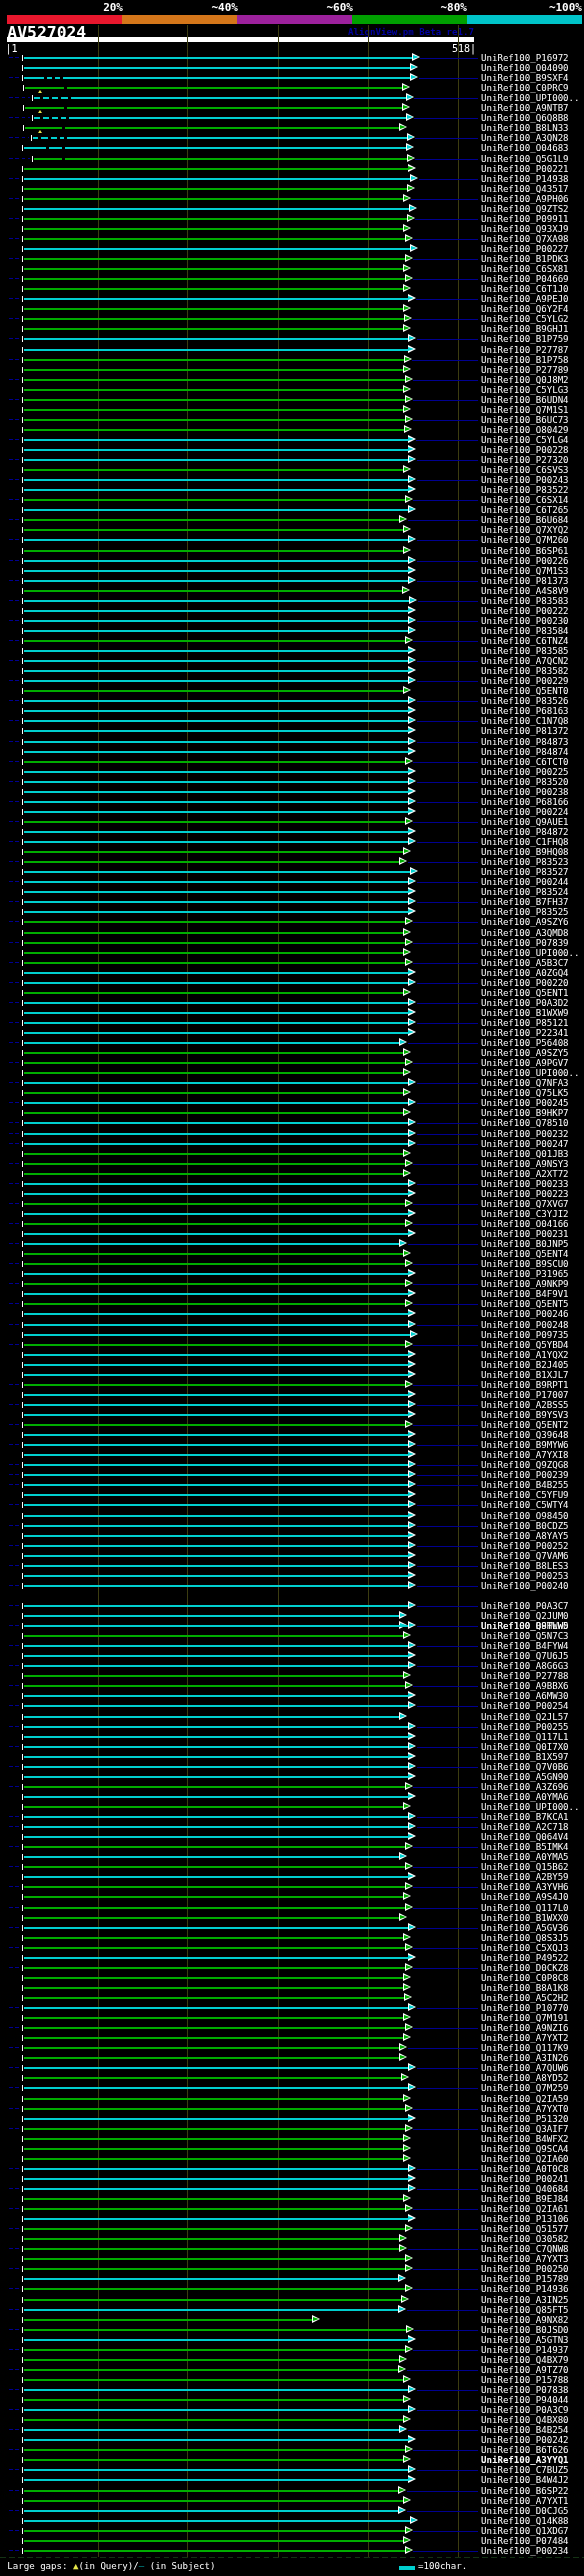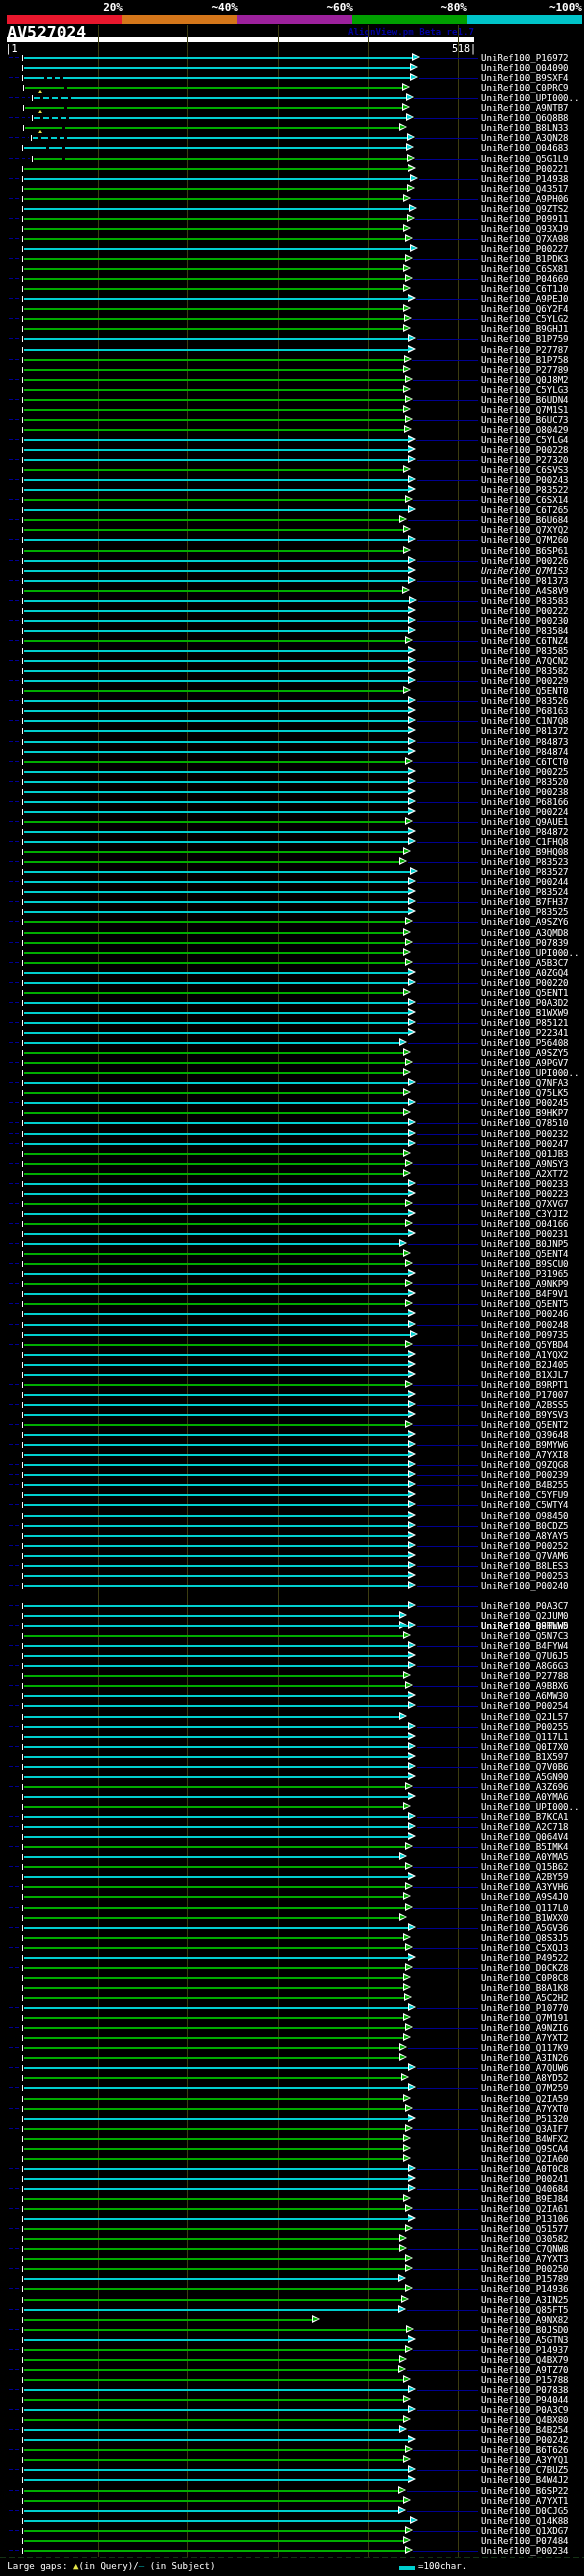--- a/index.html
+++ b/index.html
@@ -483,21 +483,21 @@
       </div>
       <div class="hit-row" style="top: 556px;">
         <div style="position: absolute; left: 9.1px; top: 3.7px; height: 1.8px; width: 11px; background: repeating-linear-gradient(90deg, rgb(0, 0, 144) 0px, rgb(0, 0, 144) 3.7px, transparent 3.7px, transparent 6.4px);"></div>
         <div style="position: absolute; left: 22px; top: 1.8px; width: 0.9px; height: 6.4px; background: rgb(255, 255, 255);"></div>
         <div style="position: absolute; left: 24px; top: 3.7px; height: 2.7px; width: 386px; background: rgb(0, 207, 207);"></div>
         <div style="position: absolute; left: 408px; top: 0px; width: 0px; height: 0px; border-left: 8.2px solid rgb(255, 255, 255); border-top: 4.6px solid transparent; border-bottom: 4.6px solid transparent;"></div>
         <div style="position: absolute; left: 409px; top: 1.8px; width: 0px; height: 0px; border-left: 6.4px solid rgb(0, 207, 207); border-top: 2.7px solid transparent; border-bottom: 2.7px solid transparent;"></div>
         <div style="position: absolute; left: 417px; top: 4.6px; height: 0.9px; width: 61px; background: rgb(0, 0, 144);"></div>
         <a class="hit-label">UniRef100_P00226</a>
       </div>
-      <div class="hit-row" style="top: 566px; font-style: italic;">
+      <div class="hit-row" style="top: 566px;">
         <div style="position: absolute; left: 22px; top: 1.8px; width: 0.9px; height: 6.4px; background: rgb(255, 255, 255);"></div>
         <div style="position: absolute; left: 24px; top: 3.7px; height: 2.7px; width: 385px; background: rgb(0, 207, 207);"></div>
         <div style="position: absolute; left: 408px; top: 0px; width: 0px; height: 0px; border-left: 8.2px solid rgb(255, 255, 255); border-top: 4.6px solid transparent; border-bottom: 4.6px solid transparent;"></div>
         <div style="position: absolute; left: 408px; top: 1.8px; width: 0px; height: 0px; border-left: 6.4px solid rgb(0, 207, 207); border-top: 2.7px solid transparent; border-bottom: 2.7px solid transparent;"></div>
         <a class="hit-label">UniRef100_Q7M1S3</a>
       </div>
       <div class="hit-row" style="top: 576px;">
         <div style="position: absolute; left: 9.1px; top: 3.7px; height: 1.8px; width: 11px; background: repeating-linear-gradient(90deg, rgb(0, 0, 144) 0px, rgb(0, 0, 144) 3.7px, transparent 3.7px, transparent 6.4px);"></div>
         <div style="position: absolute; left: 22px; top: 1.8px; width: 0.9px; height: 6.4px; background: rgb(255, 255, 255);"></div>
         <div style="position: absolute; left: 24px; top: 3.7px; height: 2.7px; width: 386px; background: rgb(0, 207, 207);"></div>
@@ -1985,21 +1985,21 @@
       </div>
       <div class="hit-row" style="top: 2445px;">
         <div style="position: absolute; left: 9.1px; top: 3.7px; height: 1.8px; width: 11px; background: repeating-linear-gradient(90deg, rgb(0, 0, 144) 0px, rgb(0, 0, 144) 3.7px, transparent 3.7px, transparent 6.4px);"></div>
         <div style="position: absolute; left: 22px; top: 1.8px; width: 0.9px; height: 6.4px; background: rgb(255, 255, 255);"></div>
         <div style="position: absolute; left: 24px; top: 3.7px; height: 2.7px; width: 382px; background: rgb(0, 173, 0);"></div>
         <div style="position: absolute; left: 405px; top: 0px; width: 0px; height: 0px; border-left: 8.2px solid rgb(255, 255, 255); border-top: 4.6px solid transparent; border-bottom: 4.6px solid transparent;"></div>
         <div style="position: absolute; left: 406px; top: 1.8px; width: 0px; height: 0px; border-left: 6.4px solid rgb(0, 173, 0); border-top: 2.7px solid transparent; border-bottom: 2.7px solid transparent;"></div>
         <div style="position: absolute; left: 413px; top: 4.6px; height: 0.9px; width: 65px; background: rgb(0, 0, 144);"></div>
         <a class="hit-label">UniRef100_B6T626</a>
       </div>
-      <div class="hit-row" style="top: 2455px;">
+      <div class="hit-row" style="top: 2455px; font-weight: bold;">
         <div style="position: absolute; left: 22px; top: 1.8px; width: 0.9px; height: 6.4px; background: rgb(255, 255, 255);"></div>
         <div style="position: absolute; left: 24px; top: 3.7px; height: 2.7px; width: 380px; background: rgb(0, 173, 0);"></div>
         <div style="position: absolute; left: 403px; top: 0px; width: 0px; height: 0px; border-left: 8.2px solid rgb(255, 255, 255); border-top: 4.6px solid transparent; border-bottom: 4.6px solid transparent;"></div>
         <div style="position: absolute; left: 404px; top: 1.8px; width: 0px; height: 0px; border-left: 6.4px solid rgb(0, 173, 0); border-top: 2.7px solid transparent; border-bottom: 2.7px solid transparent;"></div>
         <a class="hit-label">UniRef100_A3YYQ1</a>
       </div>
       <div class="hit-row" style="top: 2465px;">
         <div style="position: absolute; left: 9.1px; top: 3.7px; height: 1.8px; width: 11px; background: repeating-linear-gradient(90deg, rgb(0, 0, 144) 0px, rgb(0, 0, 144) 3.7px, transparent 3.7px, transparent 6.4px);"></div>
         <div style="position: absolute; left: 22px; top: 1.8px; width: 0.9px; height: 6.4px; background: rgb(255, 255, 255);"></div>
         <div style="position: absolute; left: 24px; top: 3.7px; height: 2.7px; width: 386px; background: rgb(0, 207, 207);"></div>

